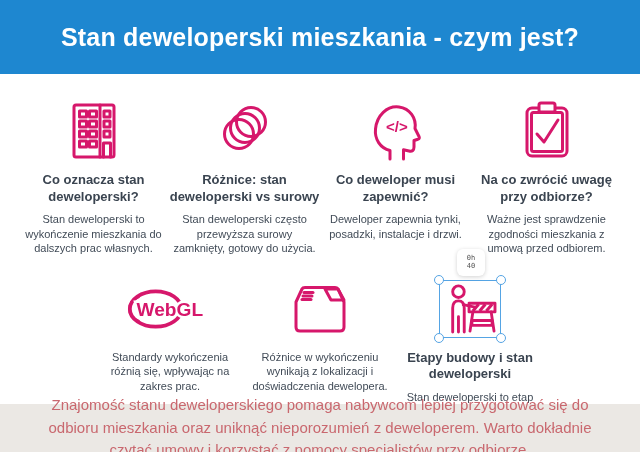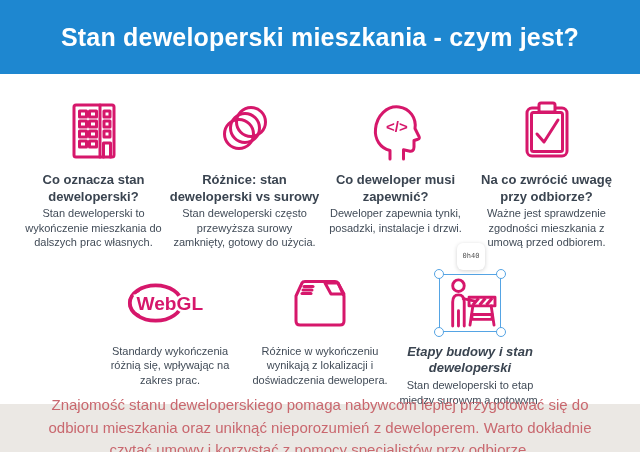--- a/index.html
+++ b/index.html
@@ -21,34 +21,34 @@
   .header h1{color:#fff;font-size:25px;font-weight:700;letter-spacing:.2px;}
 
   
   .row1{display:flex;justify-content:space-between;padding:24px 18px 0;}
   .row1 .card{width:152px;}
   .row2{display:flex;justify-content:center;margin-top:20px;}
   .row2 .card{width:150px;margin:0 0;}
   .card{text-align:center;}
   .icon-wrap{height:66px;display:flex;align-items:center;justify-content:center;margin-bottom:8px;}
   .card .title{font-size:13px;font-weight:700;color:var(--ink);line-height:1.28;}
-  .card .body{font-size:11px;color:var(--body-ink);line-height:1.32;margin-top:1px;padding:0 2px;}
+  .card .body{font-size:11px;color:var(--body-ink);line-height:1.32;margin-top:7px;padding:0 2px;}
   svg{display:block;}
   .stroke{fill:none;stroke:var(--accent);stroke-width:3;stroke-linecap:round;stroke-linejoin:round;}
 
   
   .card-etapy{position:relative;}
   .sel-frame{position:relative;width:62px;height:58px;border:1.5px solid var(--sel);display:flex;align-items:center;justify-content:center;background:#fff;}
   .handle{position:absolute;width:10px;height:10px;border:1.5px solid var(--sel);border-radius:50%;background:#fff;}
   .h-tl{left:-6px;top:-6px;} .h-tr{right:-6px;top:-6px;}
   .h-bl{left:-6px;bottom:-6px;} .h-br{right:-6px;bottom:-6px;}
   .shortcut-badge{position:absolute;left:62px;top:-27px;width:28px;height:27px;background:#fff;border-radius:6px;
-    box-shadow:0 1px 4px rgba(0,0,0,.18);display:flex;flex-direction:row;align-items:center;justify-content:center;
+    box-shadow:0 1px 4px rgba(0,0,0,.18);display:flex;flex-direction:column;align-items:center;justify-content:center;
     font-family:"DejaVu Sans Mono",monospace;font-size:7px;line-height:1.15;color:#555;z-index:3;}
-  .card-etapy .title{position:relative;font-style:italic;}
+  .card-etapy .title{position:relative;}
 
   
   .footer{position:absolute;left:0;bottom:0;width:100%;height:48px;background:var(--footer-bg);
     display:flex;align-items:center;justify-content:center;}
   .footer p{color:var(--footer-ink);font-size:15px;line-height:1.5;text-align:center;max-width:585px;padding:0 20px;}
 </style>
 </head>
 <body>
 
 <div class="poster">

